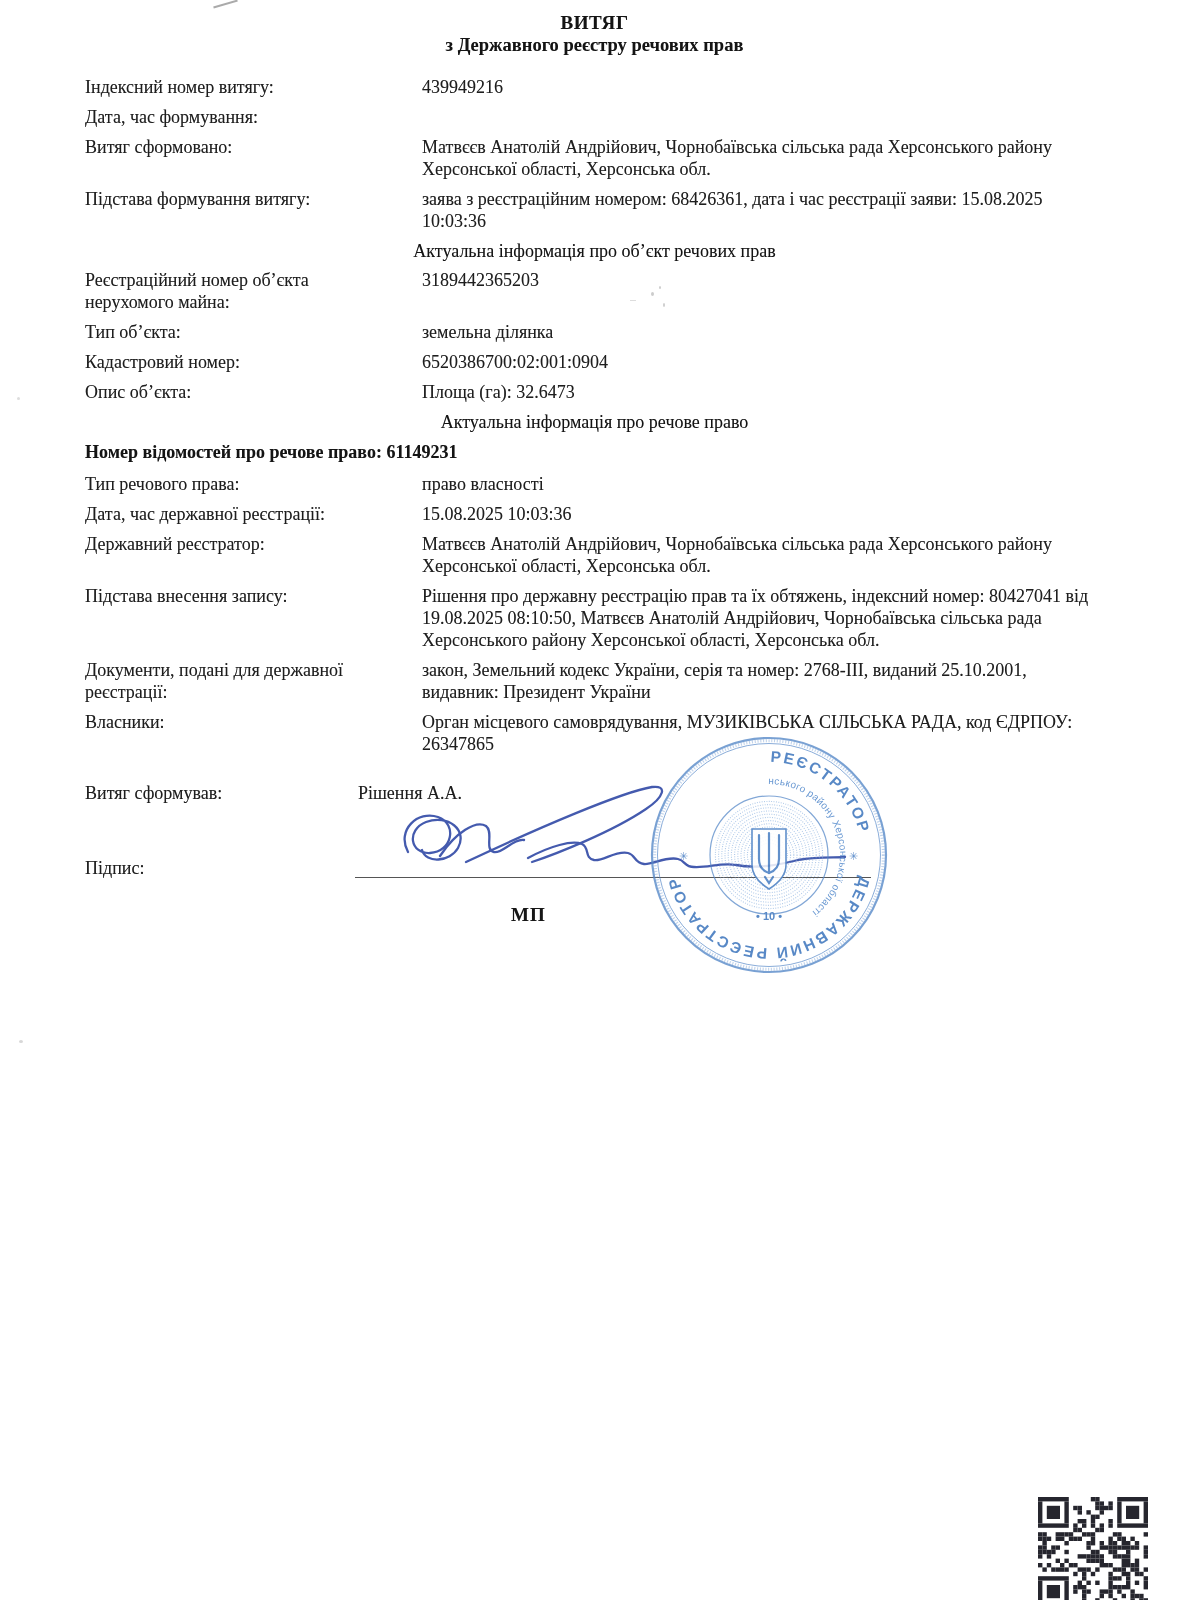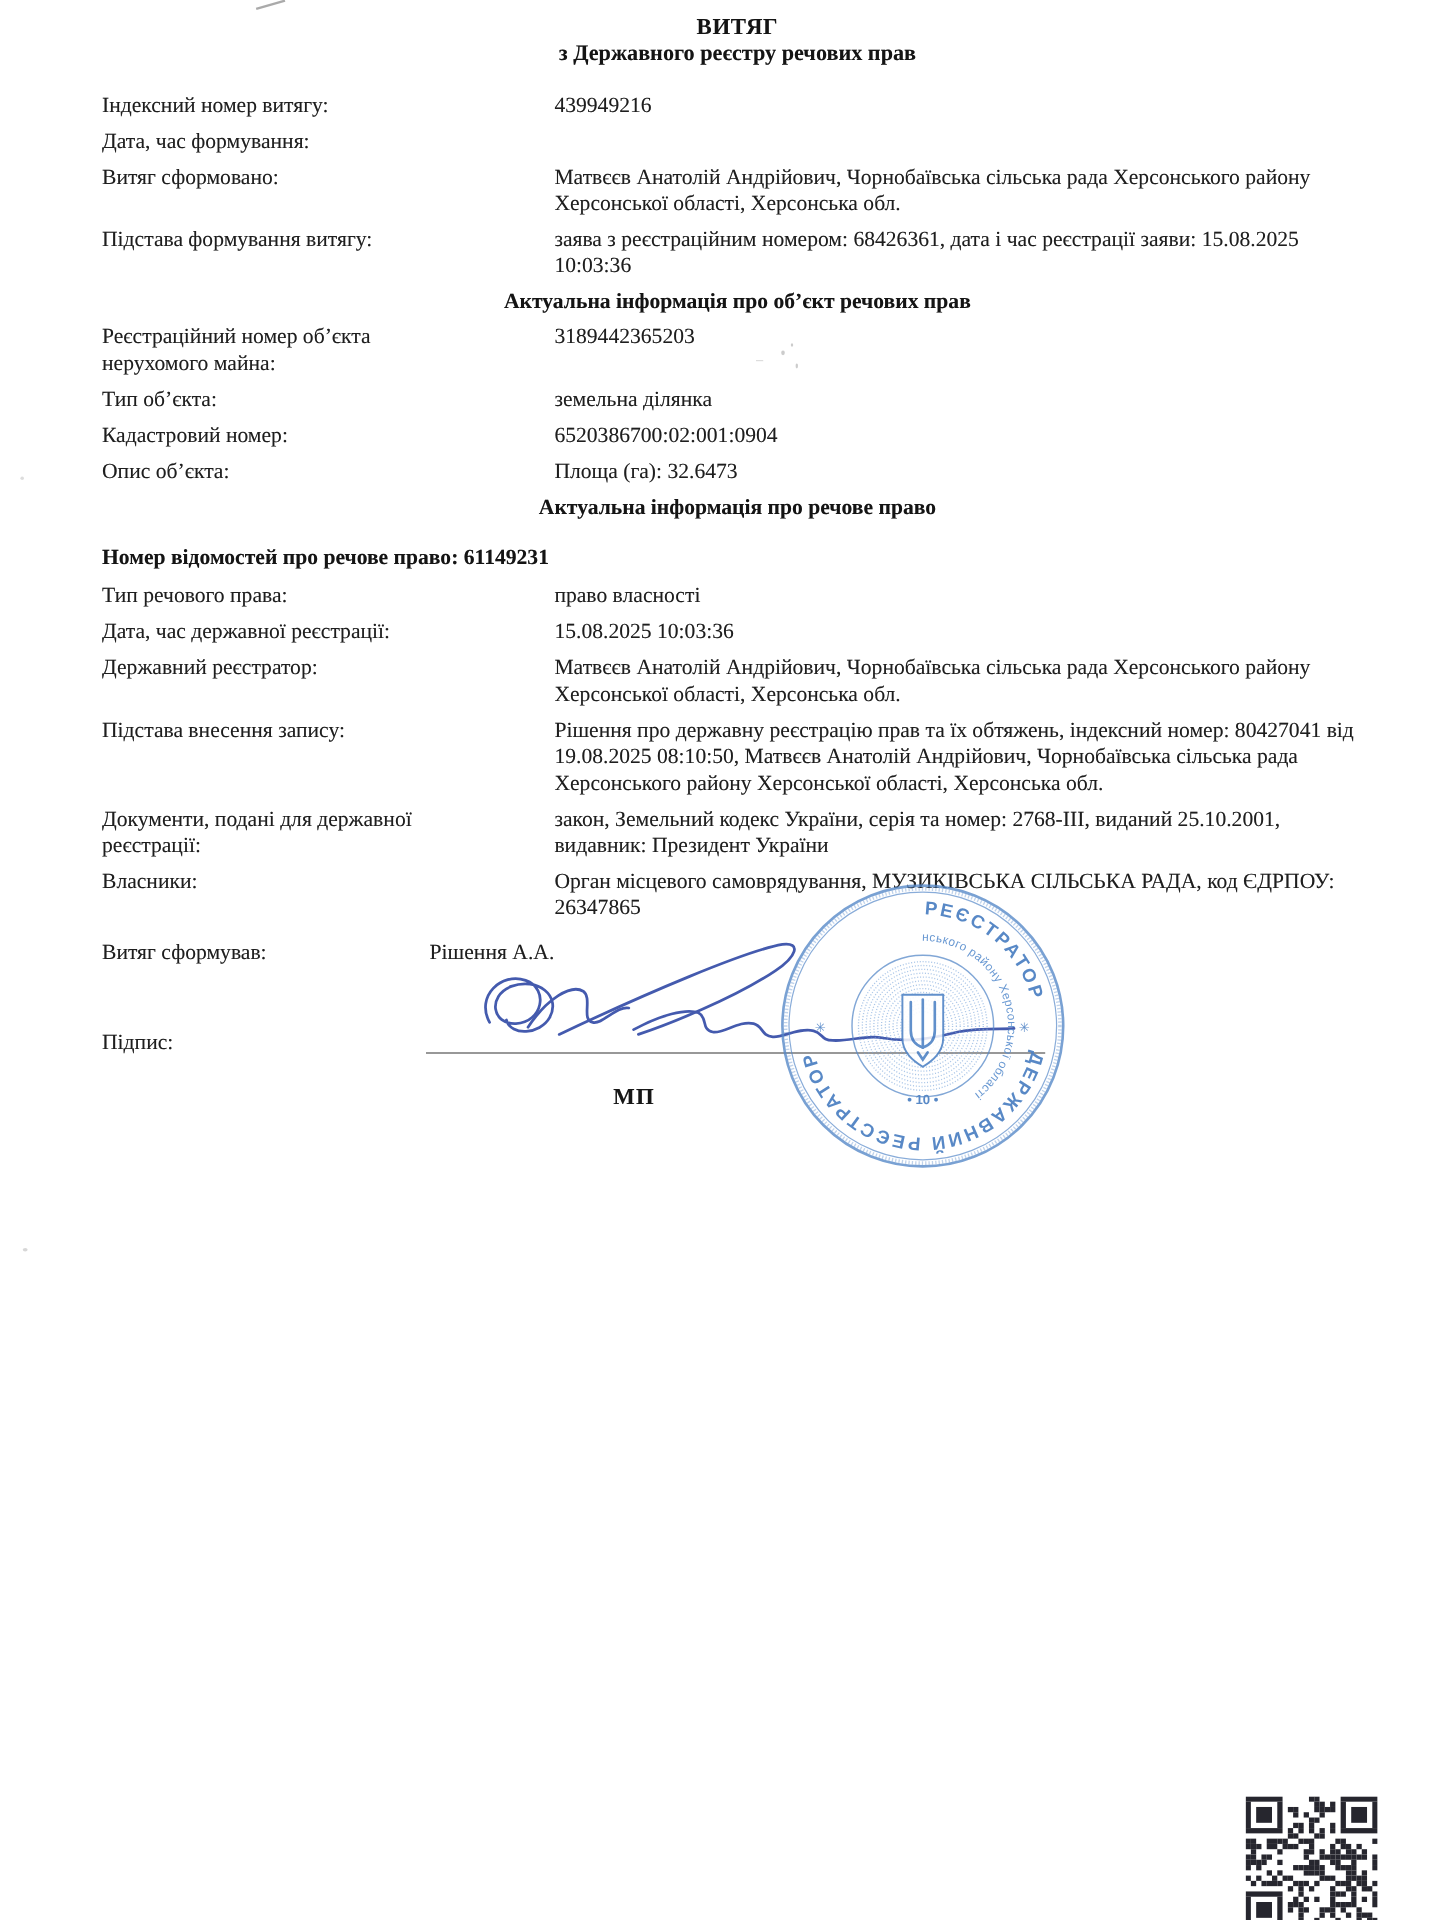--- a/index.html
+++ b/index.html
@@ -5,38 +5,38 @@
   html,body{margin:0;padding:0;}
   body{
     width:1200px;height:1600px;
     background:#ffffff;
     position:relative;
     overflow:hidden;
     font-family:"Liberation Serif", serif;
     color:#1e1e1e;
     -webkit-font-smoothing:antialiased;
   }
-  .doc{padding:12px 56px 0 85px;}
+  .doc{padding:12px 96px 0 85px;}
   .title{
     text-align:center;font-weight:bold;font-size:19px;line-height:22px;
     letter-spacing:.6px;color:#141414;
   }
   .subtitle{
     text-align:center;font-weight:bold;font-size:18.5px;line-height:22px;
     color:#141414;
   }
   .fields{margin-top:20px;}
   .row{display:flex;margin-bottom:8px;font-size:18px;line-height:22px;justify-content:space-between;}
   .row .label{width:273px;flex:none;}
   .row .value{width:682px;}
   .sec{
-    text-align:center;font-weight:bold;font-size:18px;line-height:22px;
+    text-align:center;font-weight:normal;font-size:18px;line-height:22px;
     margin:7px 0 7px;color:#141414;
   }
-  .numline{font-weight:bold;font-size:18px;line-height:22px;margin:20px 0 10px;color:#141414;}
+  .numline{font-weight:bold;font-size:18px;line-height:22px;margin:8px 0 10px;color:#141414;}
   .txt{text-shadow:0 0 .4px rgba(20,20,20,.35);}
 
   
   .abs{position:absolute;font-size:18px;line-height:22px;}
   .formed-label{left:85px;top:782px;}
   .formed-value{left:358px;top:782px;}
   .sign-label{left:85px;top:857px;}
   .sign-line{
     left:355px;top:877px;width:516px;height:0;
     border-top:1.6px solid #474747;opacity:.92;

